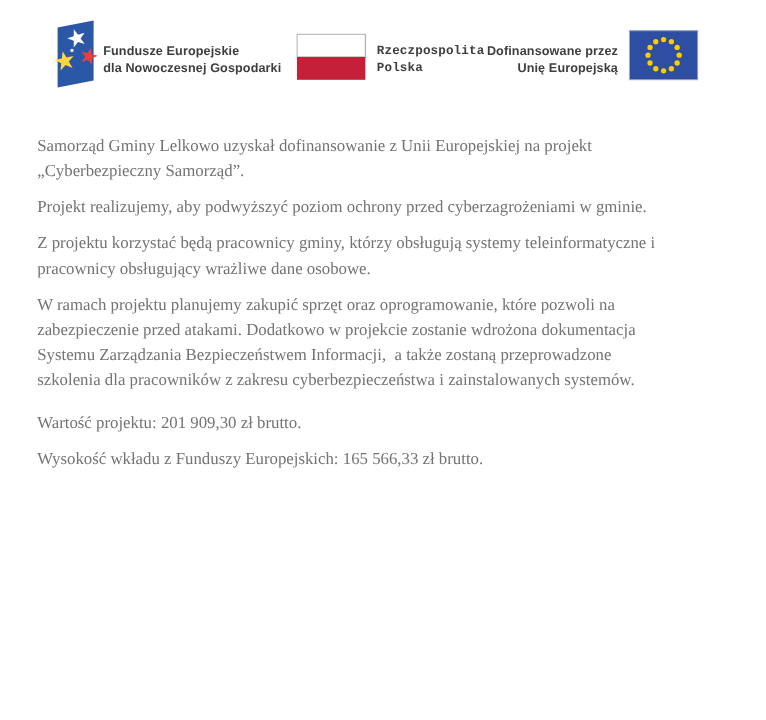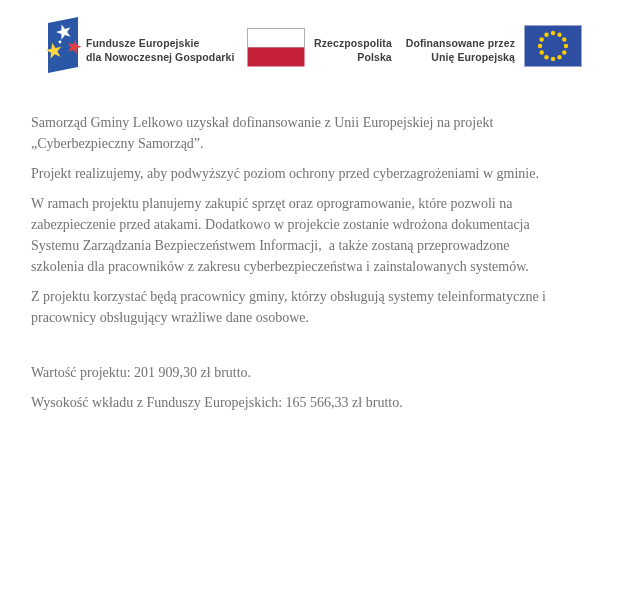--- a/index.html
+++ b/index.html
@@ -16,32 +16,32 @@
   .header{position:absolute;left:0;top:0;width:638px;height:95px;}
   .fe-flag{position:absolute;left:44px;top:14px;width:40px;height:62px;}
   .logo-label{
     position:absolute;
     font-family:"Liberation Sans", sans-serif;
     font-size:10.5px;line-height:14px;font-weight:700;
     color:#3e3e3d;letter-spacing:.1px;white-space:pre;
   }
   .fe-label{left:86px;top:36px;text-align:left;}
   .pl-flag{position:absolute;left:247px;top:28px;width:58px;height:39px;}
-  .pl-label{left:314px;top:36px;text-align:right;}
+  .pl-label{left:314px;top:36px;text-align:left;font-family:Liberation Mono, monospace;}
   .eu-label{right:123px;top:36px;text-align:right;}
   .eu-flag{position:absolute;left:524px;top:25px;width:58px;height:42px;}
 
   
   .doc-body{
     position:absolute;left:31px;top:112px;width:600px;
     font-size:14px;line-height:21px;color:#737373;
   }
   .doc-body p{margin:0 0 9px 0;white-space:pre;}
   .doc-body p.gap-hashtags{margin-top:32px;}
-  .doc-body p.gap-value{margin-top:34px;}
+  .doc-body p.gap-value{margin-top:15px;}
 </style>
 </head>
 <body>
 
 <div class="page">
 
   <div class="header">
 
     <svg class="fe-flag" viewBox="0 0 40 62" xmlns="http://www.w3.org/2000/svg">
       <polygon points="4,9 34,3 34,53 4,59" fill="#2B57A7"></polygon>
@@ -84,23 +84,23 @@
         <circle cx="17.7" cy="14.5" r="2.2"></circle>
         <circle cx="22.5" cy="9.7" r="2.2"></circle>
       </g>
     </svg>
   </div>
 
   <div class="doc-body">
     <p>Samorząd Gminy Lelkowo uzyskał dofinansowanie z Unii Europejskiej na projekt
 „Cyberbezpieczny Samorząd”.</p>
     <p>Projekt realizujemy, aby podwyższyć poziom ochrony przed cyberzagrożeniami w gminie.</p>
+    <p>Z projektu korzystać będą pracownicy gminy, którzy obsługują systemy teleinformatyczne i
+pracownicy obsługujący wrażliwe dane osobowe.</p>
     <p>W ramach projektu planujemy zakupić sprzęt oraz oprogramowanie, które pozwoli na
 zabezpieczenie przed atakami. Dodatkowo w projekcie zostanie wdrożona dokumentacja
 Systemu Zarządzania Bezpieczeństwem Informacji,  a także zostaną przeprowadzone
 szkolenia dla pracowników z zakresu cyberbezpieczeństwa i zainstalowanych systemów.</p>
-    <p>Z projektu korzystać będą pracownicy gminy, którzy obsługują systemy teleinformatyczne i
-pracownicy obsługujący wrażliwe dane osobowe.</p>
     <p class="gap-value">Wartość projektu: 201 909,30 zł brutto.</p>
     <p>Wysokość wkładu z Funduszy Europejskich: 165 566,33 zł brutto.</p>
   </div>
 
 </div>
 
 </body></html>

